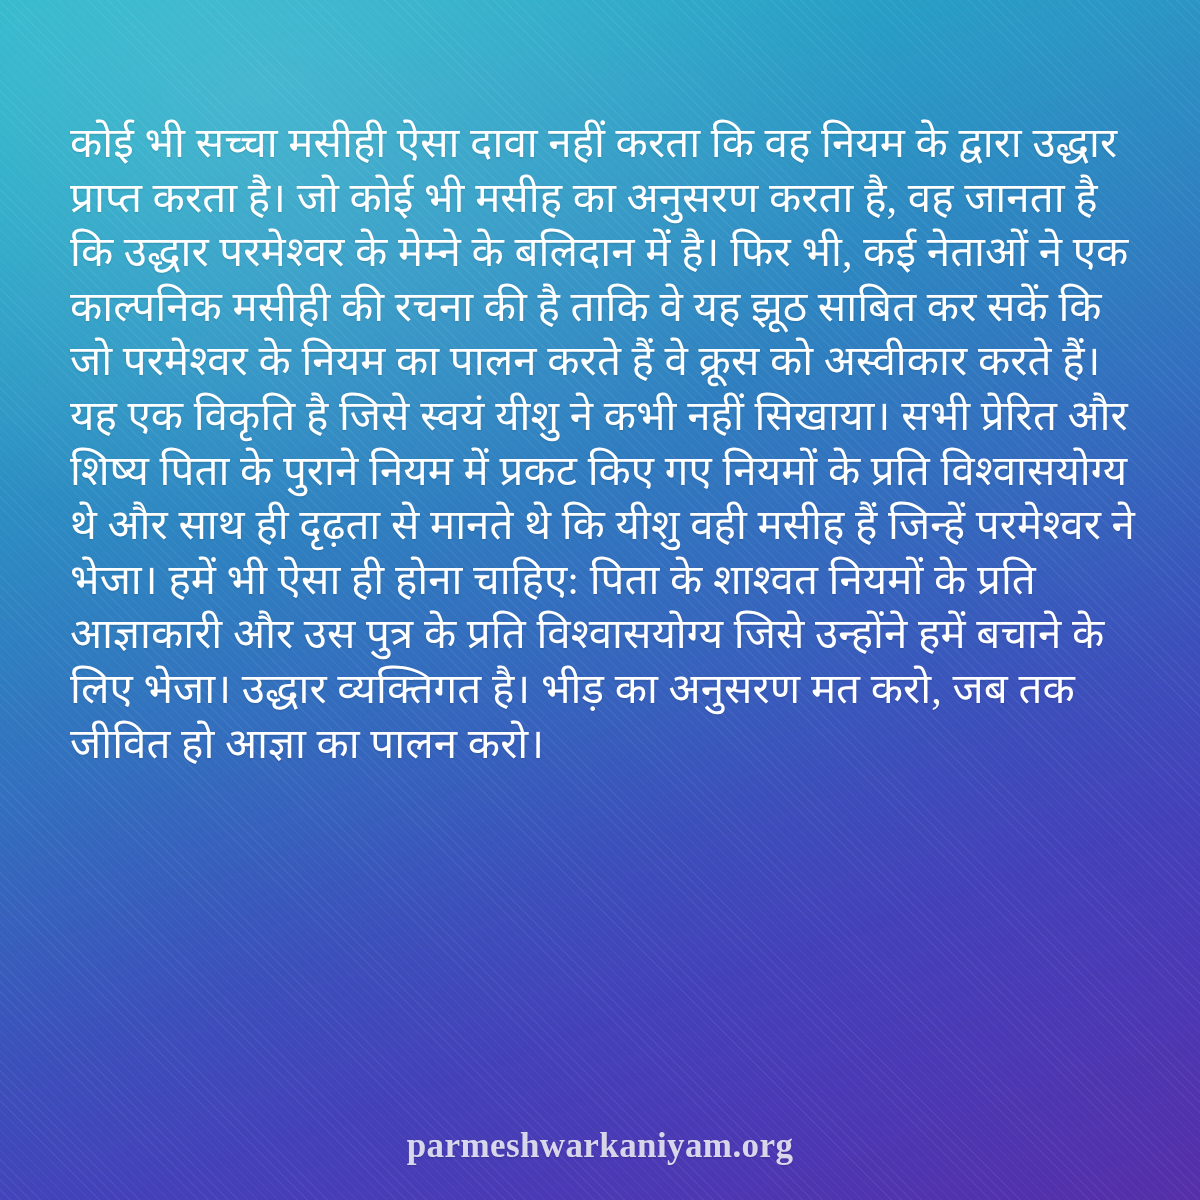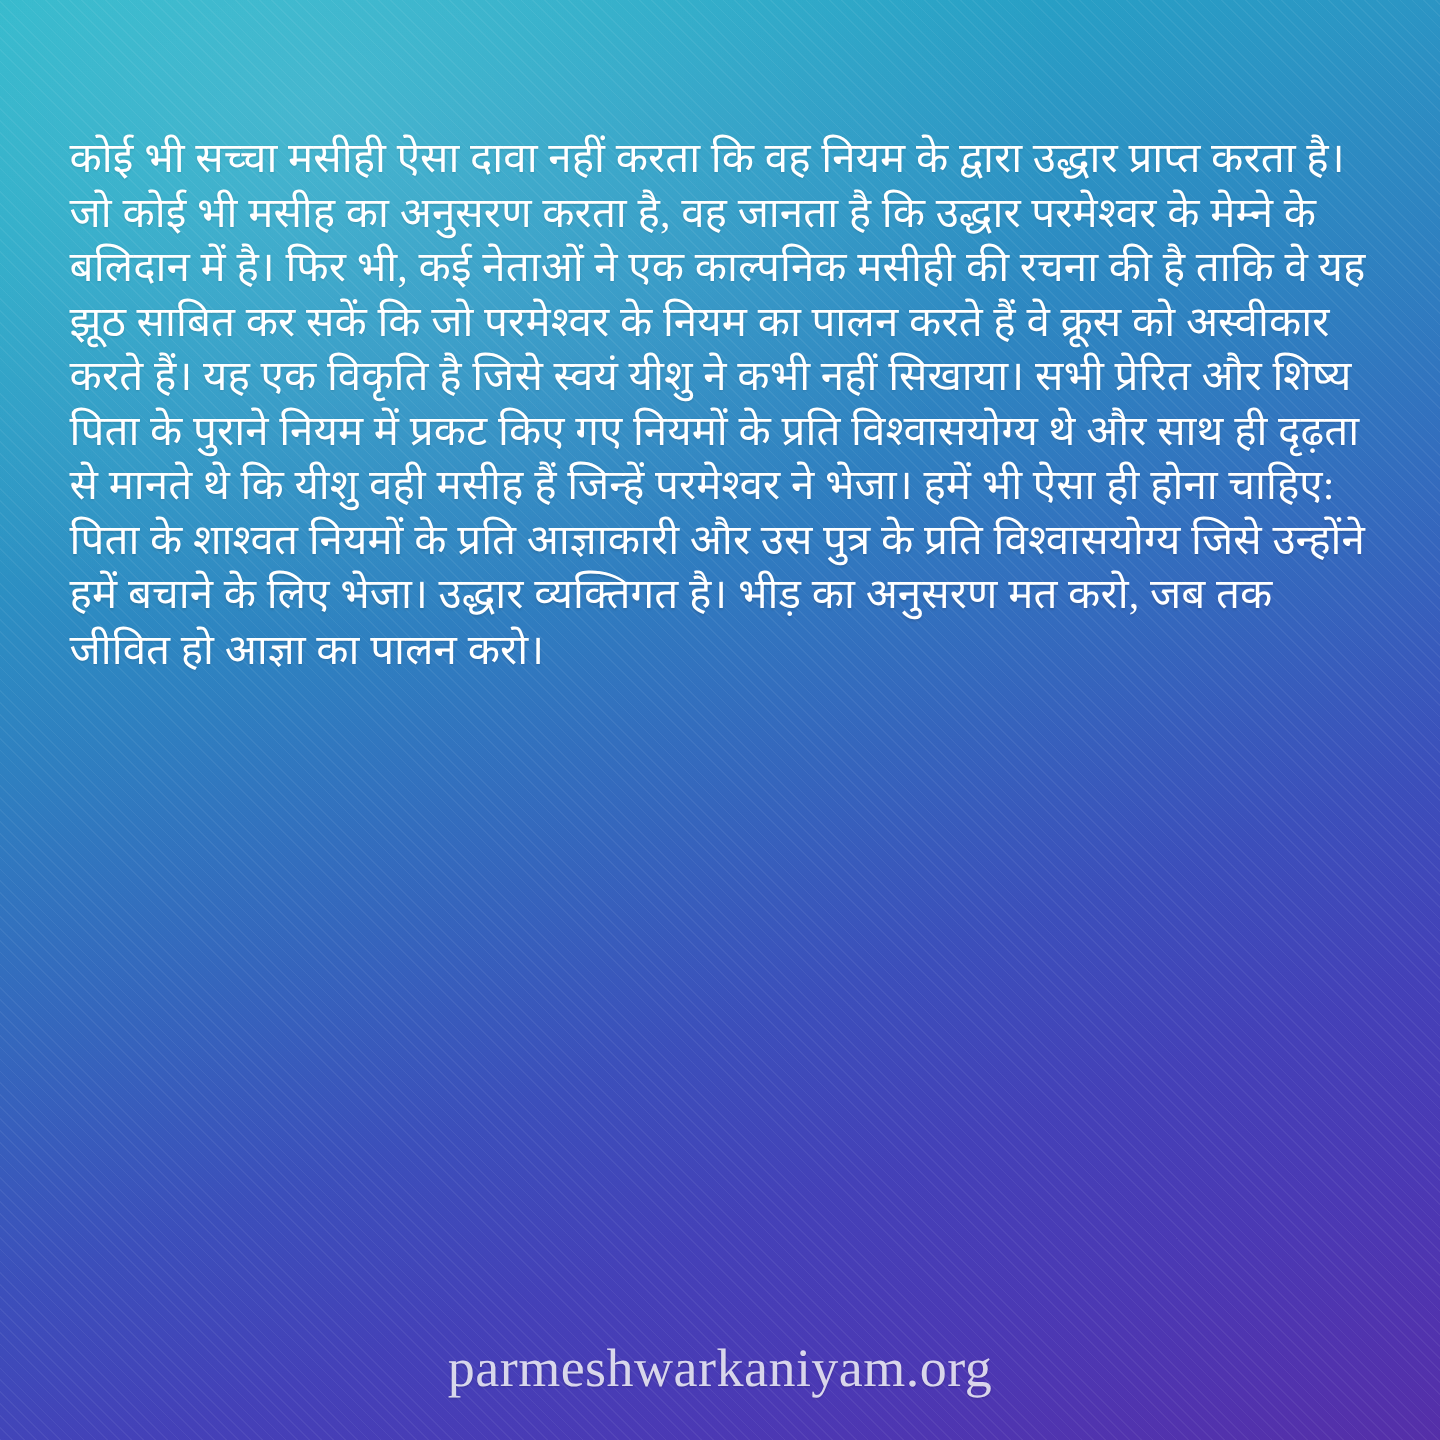--- a/index.html
+++ b/index.html
@@ -61,43 +61,44 @@
     height: 1200px;
     box-sizing: border-box;
     padding: 74px 58px 0 58px;
     display: flex;
     flex-direction: column;
   }
 
   .body-text {
     color: #ffffff;
     font-family: "Liberation Serif", "DejaVu Serif", serif;
-    font-size: 35px;
+    font-size: 42px;
     line-height: 1.30;
     font-weight: 400;
     letter-spacing: 0.1px;
     text-align: left;
     text-shadow: 0 1px 2px rgba(0,0,0,0.13);
     max-width: 1090px;
+    margin-left: 12px;
   }
 
   .footer {
     position: absolute;
     left: 0;
     right: 0;
     bottom: 34px;
     text-align: center;
     z-index: 3;
   }
   .site-url {
     display: inline-block;
     color: rgba(255,255,255,0.80);
     font-family: "Liberation Serif", "DejaVu Serif", serif;
-    font-size: 45px;
-    font-weight: 400;
+    font-size: 35px;
+    font-weight: 700;
     letter-spacing: 0.4px;
     text-shadow: 0 1px 2px rgba(0,0,0,0.18);
   }
 </style>
 </head>
 <body>
 
 <div class="poster">
   <div class="content">
     <p class="body-text">कोई भी सच्चा मसीही ऐसा दावा नहीं करता कि वह नियम के द्वारा उद्धार प्राप्त करता है। जो कोई भी मसीह का अनुसरण करता है, वह जानता है कि उद्धार परमेश्वर के मेम्ने के बलिदान में है। फिर भी, कई नेताओं ने एक काल्पनिक मसीही की रचना की है ताकि वे यह झूठ साबित कर सकें कि जो परमेश्वर के नियम का पालन करते हैं वे क्रूस को अस्वीकार करते हैं। यह एक विकृति है जिसे स्वयं यीशु ने कभी नहीं सिखाया। सभी प्रेरित और शिष्य पिता के पुराने नियम में प्रकट किए गए नियमों के प्रति विश्वासयोग्य थे और साथ ही दृढ़ता से मानते थे कि यीशु वही मसीह हैं जिन्हें परमेश्वर ने भेजा। हमें भी ऐसा ही होना चाहिए: पिता के शाश्वत नियमों के प्रति आज्ञाकारी और उस पुत्र के प्रति विश्वासयोग्य जिसे उन्होंने हमें बचाने के लिए भेजा। उद्धार व्यक्तिगत है। भीड़ का अनुसरण मत करो, जब तक जीवित हो आज्ञा का पालन करो।</p>

